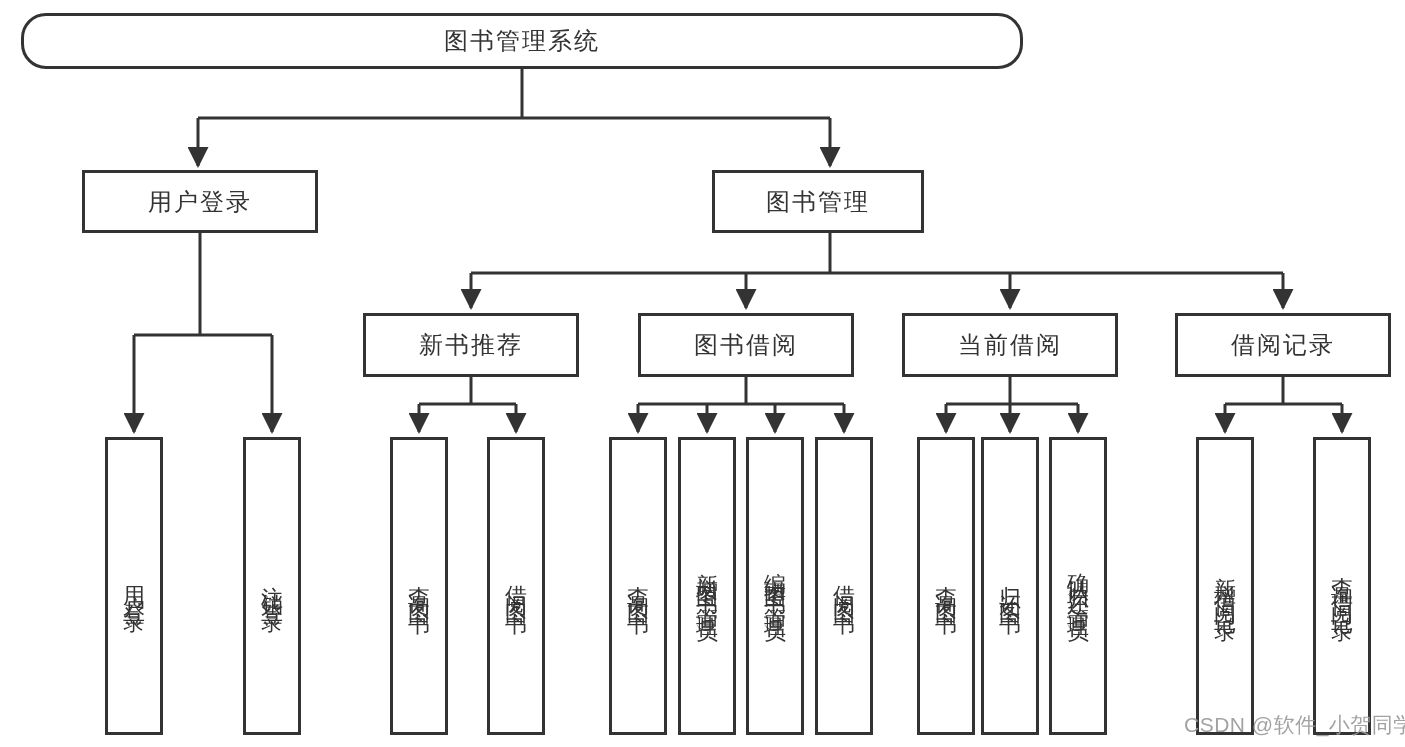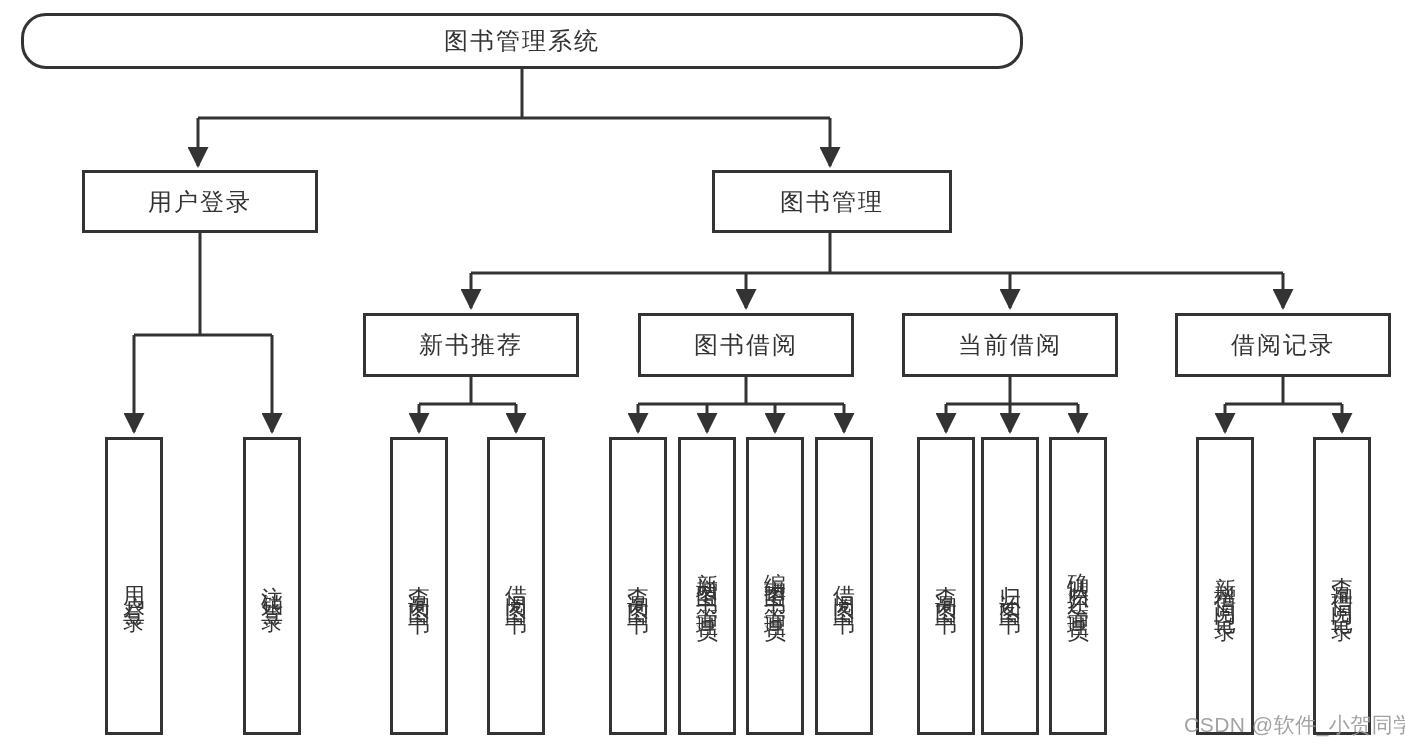--- a/index.html
+++ b/index.html
@@ -98,21 +98,21 @@
     </g>
   </svg>
 
   <div class="node" style="left:21px; top:13px; width:1002px; height:56px;border-radius:25px;">
     <span>图书管理系统</span>
   </div>
 
   <div class="node" style="left:82px; top:170px; width:236px; height:63px;">
     <span>用户登录</span>
   </div>
-  <div class="node" style="left:712px; top:170px; width:240px; height:63px;">
+  <div class="node" style="left:712px; top:170px; width:212px; height:63px;">
     <span>图书管理</span>
   </div>
 
   <div class="node" style="left:363px; top:313px; width:216px; height:64px;text-align:right;">
     <span>新书推荐</span>
   </div>
   <div class="node" style="left:638px; top:313px; width:216px; height:64px;">
     <span>图书借阅</span>
   </div>
   <div class="node" style="left:902px; top:313px; width:216px; height:64px;">

